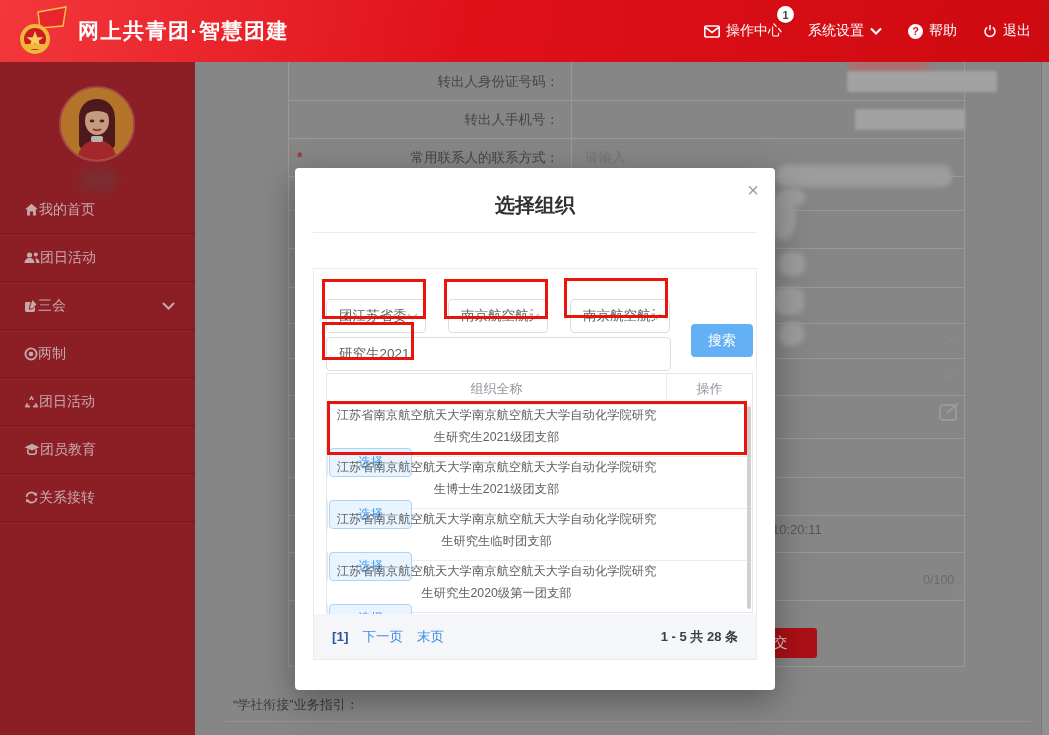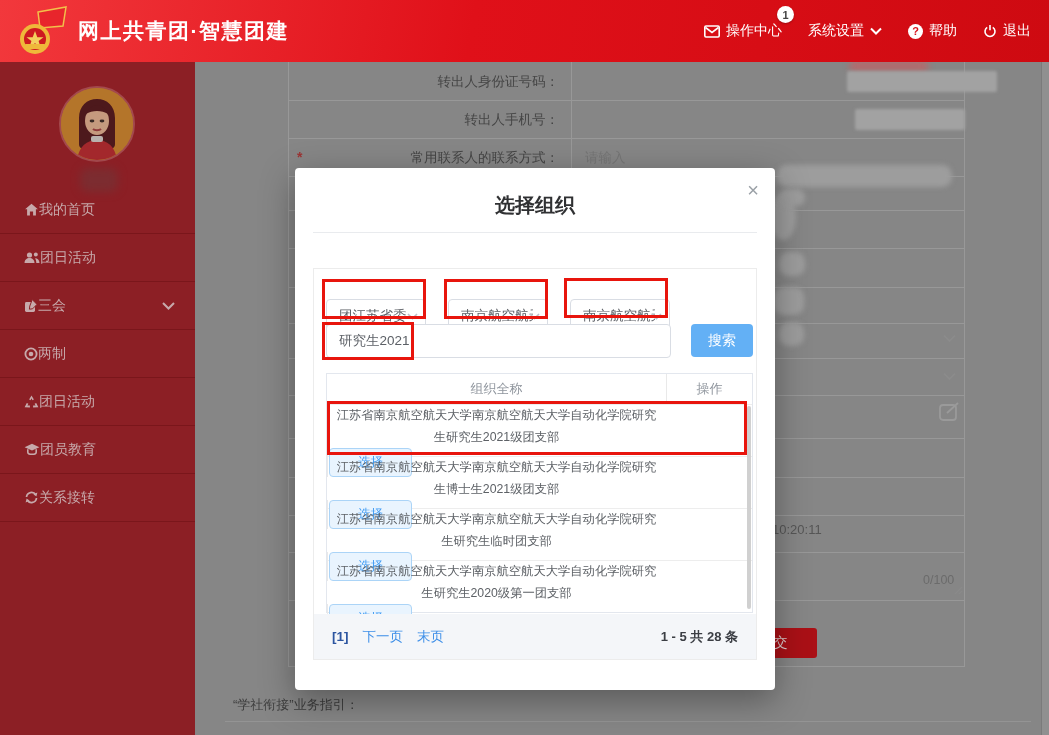--- a/index.html
+++ b/index.html
@@ -62,21 +62,21 @@
   .modal-title { position:absolute; left:0; top:24px; width:100%; text-align:center;
     font-size:20px; font-weight:bold; color:#303133; }
   .modal-hr { position:absolute; left:18px; right:18px; top:64px; height:1px; background:#e9ebee; }
   .modal-panel { position:absolute; left:18px; top:100px; width:444px; height:392px;
     border:1px solid #ececec; background:#fff; }
   .sel { position:absolute; top:30px; width:100px; height:34px; border:1px solid #d9dde4; border-radius:4px;
     background:#fff; cursor:pointer; }
   .sel .sel-text { position:absolute; left:12px; top:0; line-height:32px; font-size:13.5px; color:#5c6066;
     width:72px; overflow:hidden; white-space:nowrap; display:block; }
   .sel .chev { position:absolute; right:7px; top:13px; }
-  .search-input { position:absolute; left:12px; top:55px; width:345px; height:34px; border:1px solid #d9dde4;
+  .search-input { position:absolute; left:12px; top:68px; width:345px; height:34px; border:1px solid #d9dde4;
     border-radius:4px; padding:0 12px; font-size:13.5px; color:#5c6066; outline:none;
     font-family:"Liberation Sans","DejaVu Sans",sans-serif; }
   .search-btn { position:absolute; left:377px; top:55px; width:62px; height:33px; background:#63b0f5;
     border:none; border-radius:4px; color:#fff; font-size:14px; cursor:pointer; }
   .anno { position:absolute; border:3px solid #e8150d; pointer-events:none; z-index:10; }
 
   .org-table { position:absolute; left:12px; top:104px; width:427px; border:1px solid #e3e7ee; }
   .t-head { display:flex; height:30px; align-items:center; color:#8f959d; font-size:13px; }
   .t-col-name { width:339px; text-align:center; }
   .t-col-op { width:86px; text-align:center; border-left:1px solid #e9e9e9; align-self:stretch;

